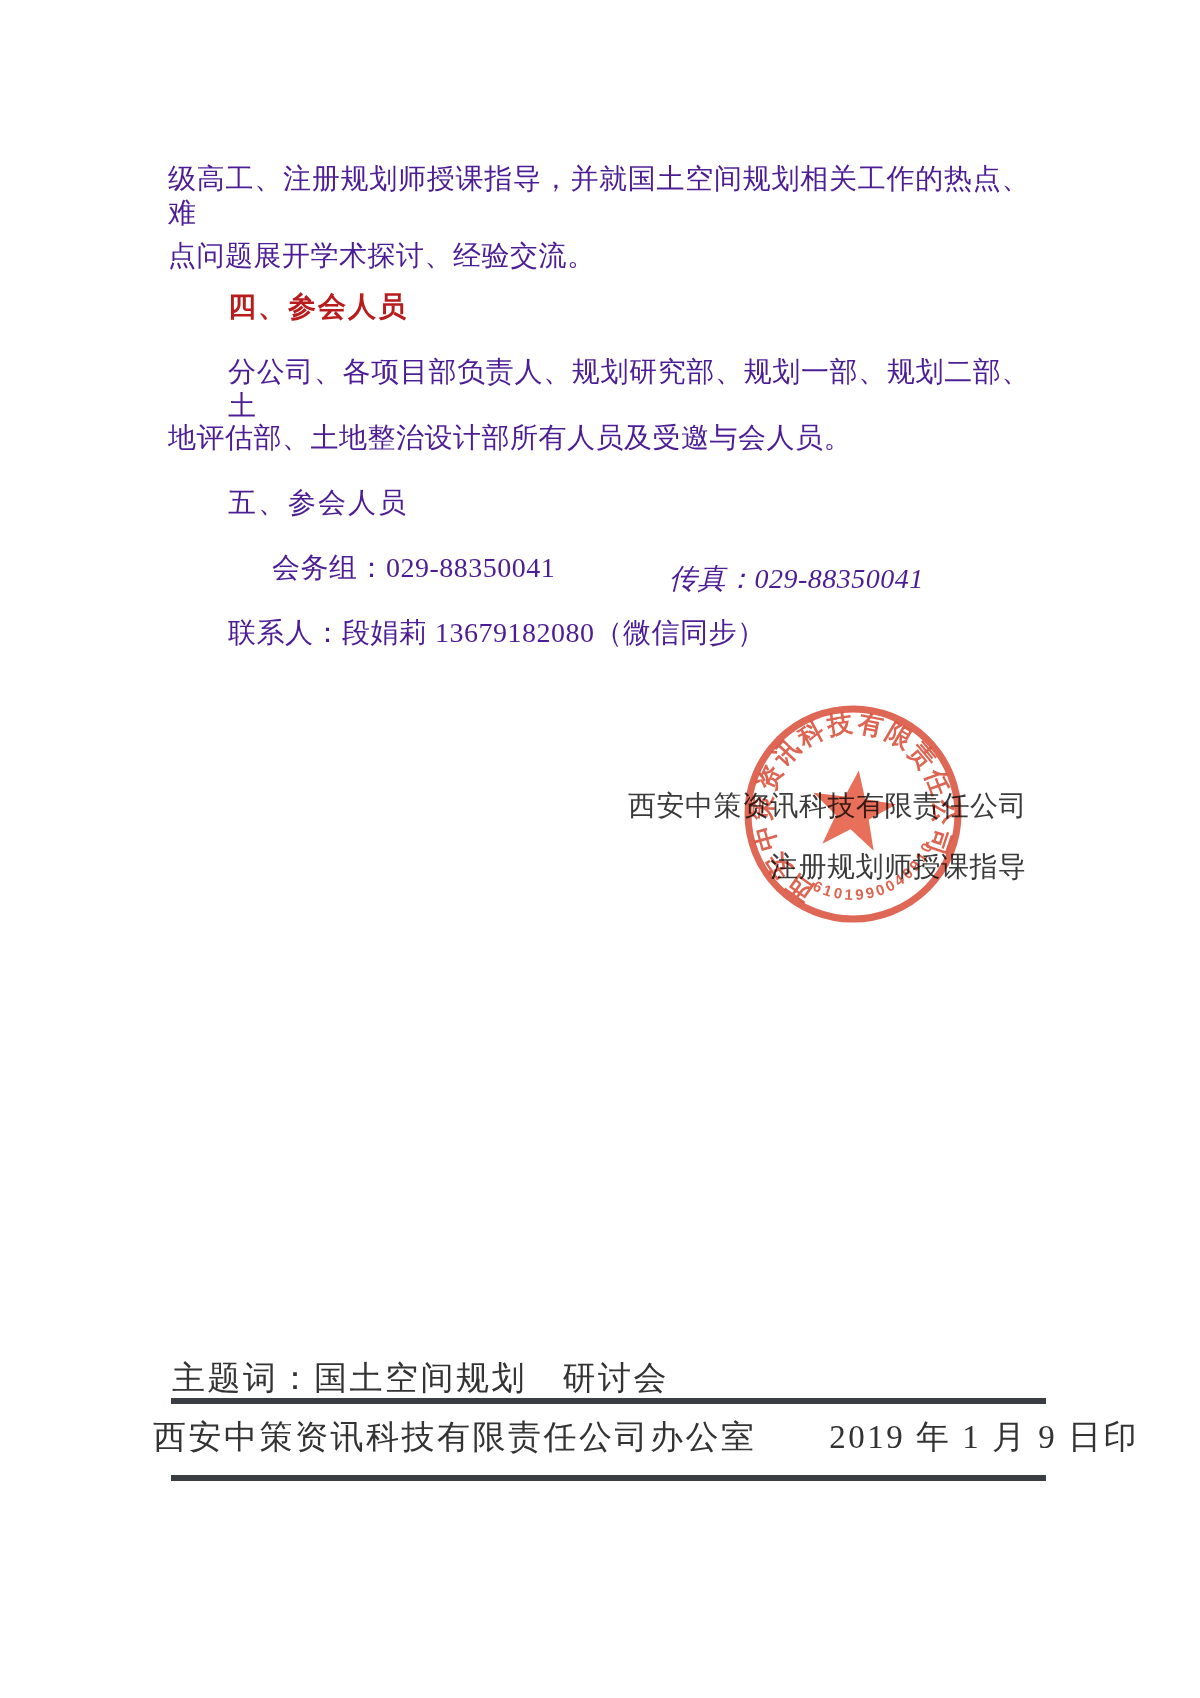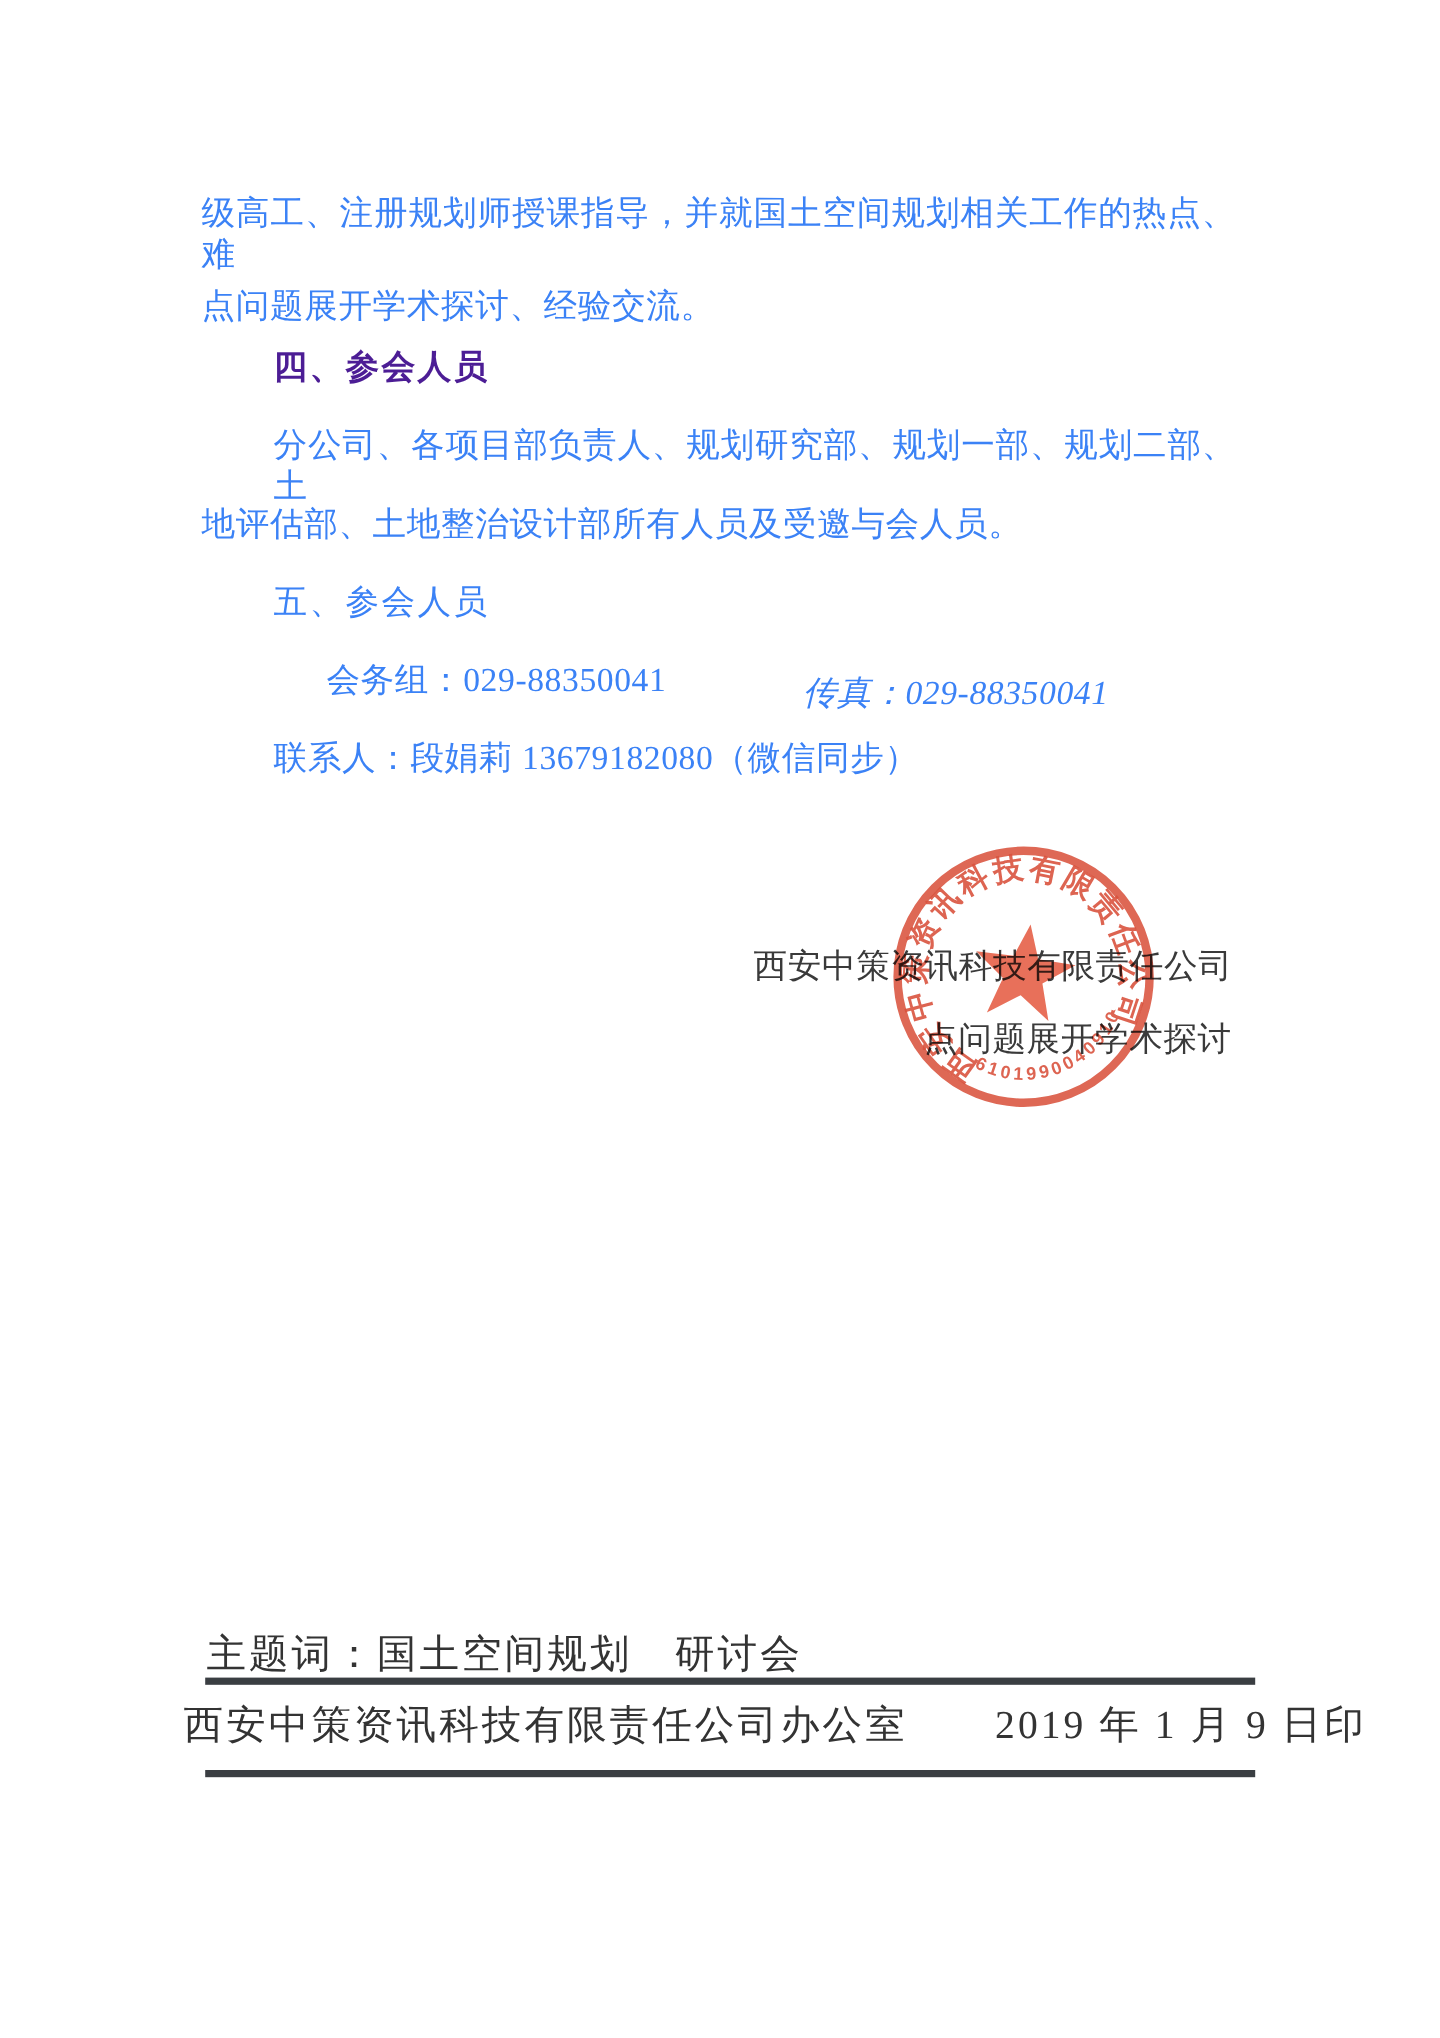--- a/index.html
+++ b/index.html
@@ -9,30 +9,30 @@
     font-family:"Liberation Serif", serif;
     color:#3d3d3d;
     position:relative;
     overflow:hidden;
   }
   .page{position:absolute;inset:0;}
   .line{
     position:absolute;
     font-size:28px;
     line-height:34px;
-    color:#3b82f6;
+    color:#4c1d95;
     letter-spacing:0.5px;
     white-space:nowrap;
   }
   .just{
     white-space:normal;
     text-align:justify;
     text-align-last:justify;
   }
-  .bold{font-weight:700;color:#4c1d95;letter-spacing:2px;}
+  .bold{font-weight:700;color:#b91c1c;letter-spacing:2px;}
   .sig{color:#3a3a3a;}
   .seal-wrap{
     position:absolute;
     left:737px;top:698px;width:232px;height:232px;
     mix-blend-mode:multiply;
     opacity:0.93;
   }
   .rule{
     position:absolute;
     left:171px;width:875px;height:6px;
@@ -63,21 +63,21 @@
   <div class="line" style="left:228px;top:486px;letter-spacing:2px;">五、参会人员</div>
 
   <div class="line" style="left:228px;top:551px;width:802px;margin-left:44px;">
     <span>会务组：029-88350041</span>
     <span class="fax-offset">传真：029-88350041</span>
   </div>
 
   <div class="line" style="left:228px;top:616px;">联系人：段娟莉 13679182080（微信同步）</div>
 
   <div class="line sig" style="left:628px;top:789px;letter-spacing:0.5px;">西安中策资讯科技有限责任公司</div>
-  <div class="line sig" style="left:770px;top:850px;letter-spacing:0.5px;">点问题展开学术探讨</div>
+  <div class="line sig" style="left:770px;top:850px;letter-spacing:0.5px;">注册规划师授课指导</div>
 
   <div class="seal-wrap">
     <svg width="232" height="232" viewBox="0 0 232 232">
       <defs>
         <path id="ringTextPath" d="M 58,174 A 82,82 0 1 1 174,174" fill="none"></path>
         <path id="codePath" d="M 41.6,159 A 86,86 0 0 0 190.4,159" fill="none"></path>
       </defs>
 
       <circle cx="116" cy="116" r="105" fill="none" stroke="#d6452f" stroke-width="7" opacity="0.88"></circle>
 

